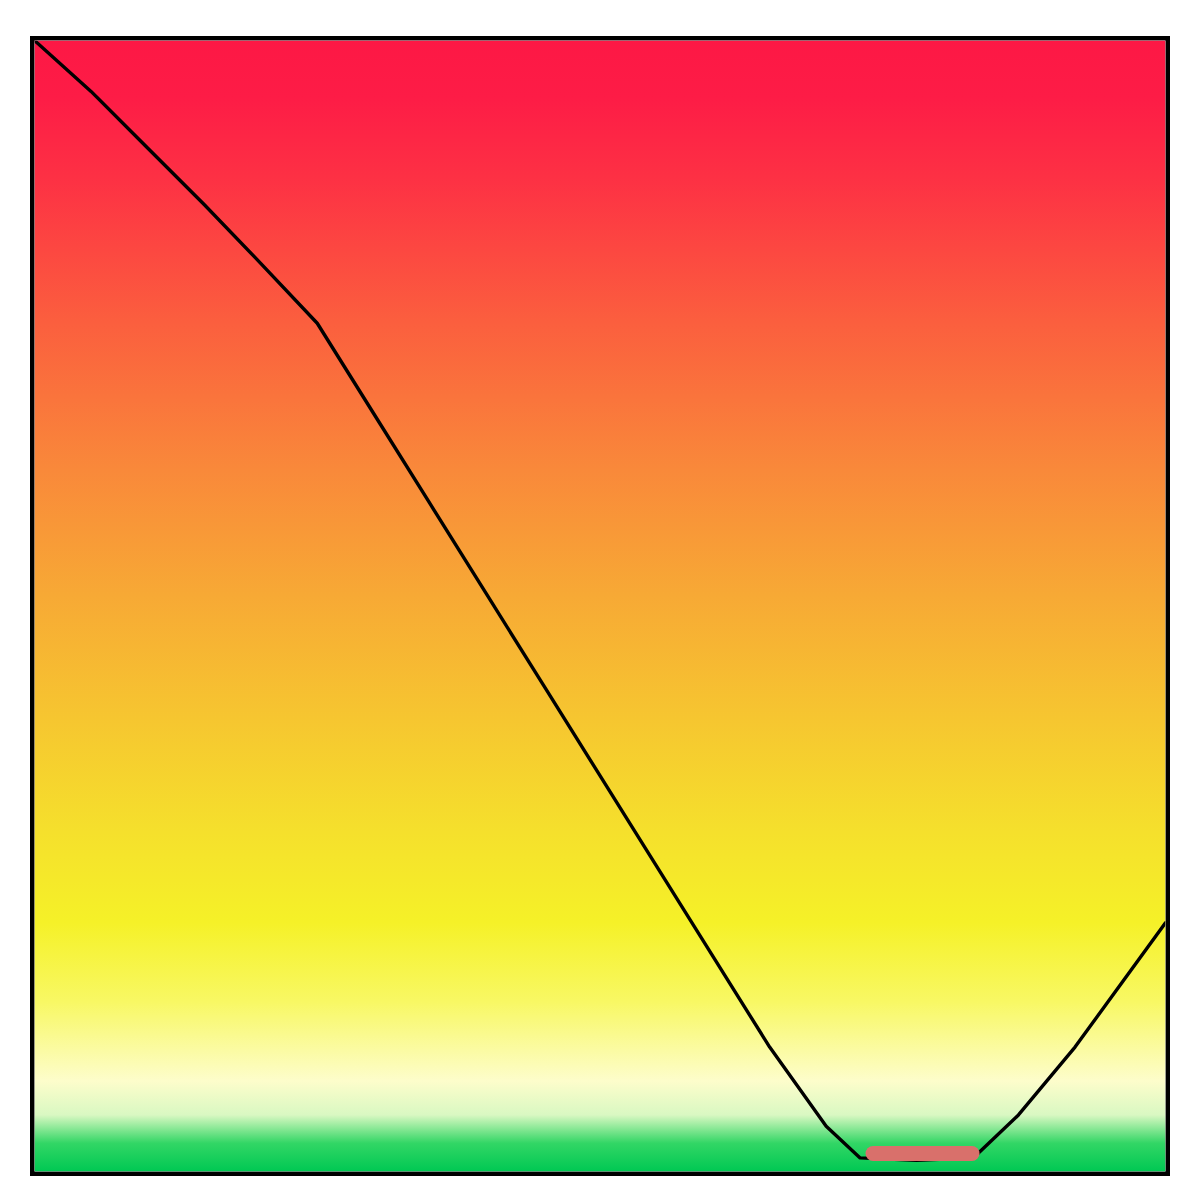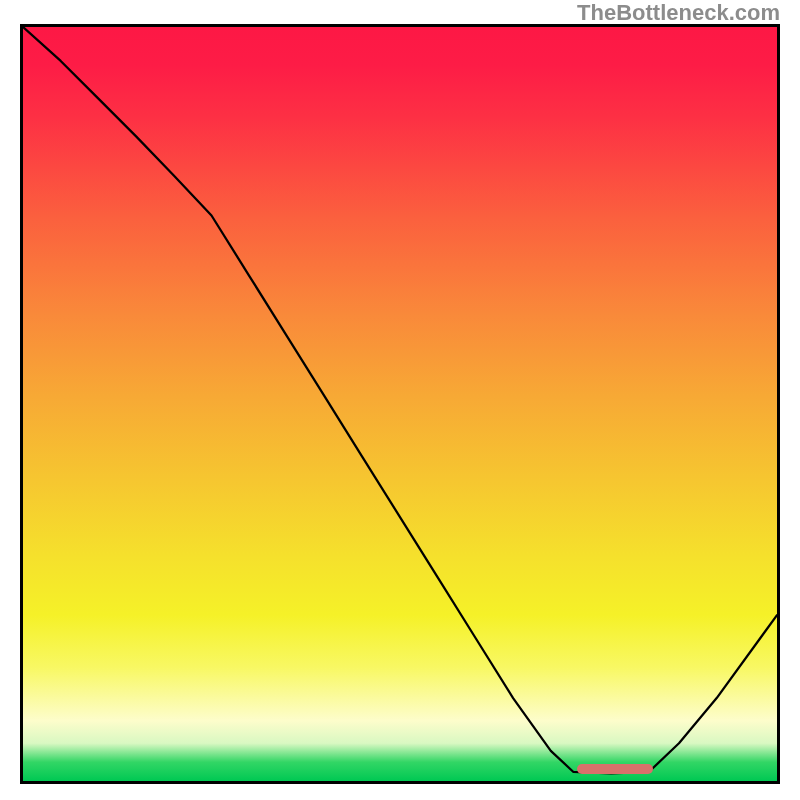--- a/index.html
+++ b/index.html
@@ -65,21 +65,20 @@
     font-family: Arial, Helvetica, sans-serif;
     font-size: 22px;
     font-weight: bold;
     color: #8c8c8c;
   }
 </style>
 </head>
 <body>
 
 <div class="stage">
-  <div class="watermark">TheBottleneck.com</div>
 
   <div class="plot">
     <div class="grad"></div>
 
     <svg class="curve" viewBox="0 0 1000 1000" preserveAspectRatio="none">
       <path id="curve-path" fill="none" stroke-width="3" stroke-linejoin="round" stroke-linecap="round" d="M0.0 0.0 L50.0 45.0 L100.0 95.0 L150.0 145.0 L200.0 197.0 L250.0 250.0 L300.0 330.0 L350.0 410.0 L400.0 490.0 L450.0 570.0 L500.0 650.0 L550.0 730.0 L600.0 810.0 L650.0 890.0 L700.0 960.0 L730.0 988.0 L780.0 990.0 L830.0 988.0 L870.0 950.0 L920.0 890.0 L1000.0 780.0" stroke="#000000"></path>
     </svg>
 
     <div id="slider-mark" class="slider-mark" style="left: 73.5%; width: 10%; top: 97.8%; background: rgb(217, 112, 107);"></div>
   </div>

